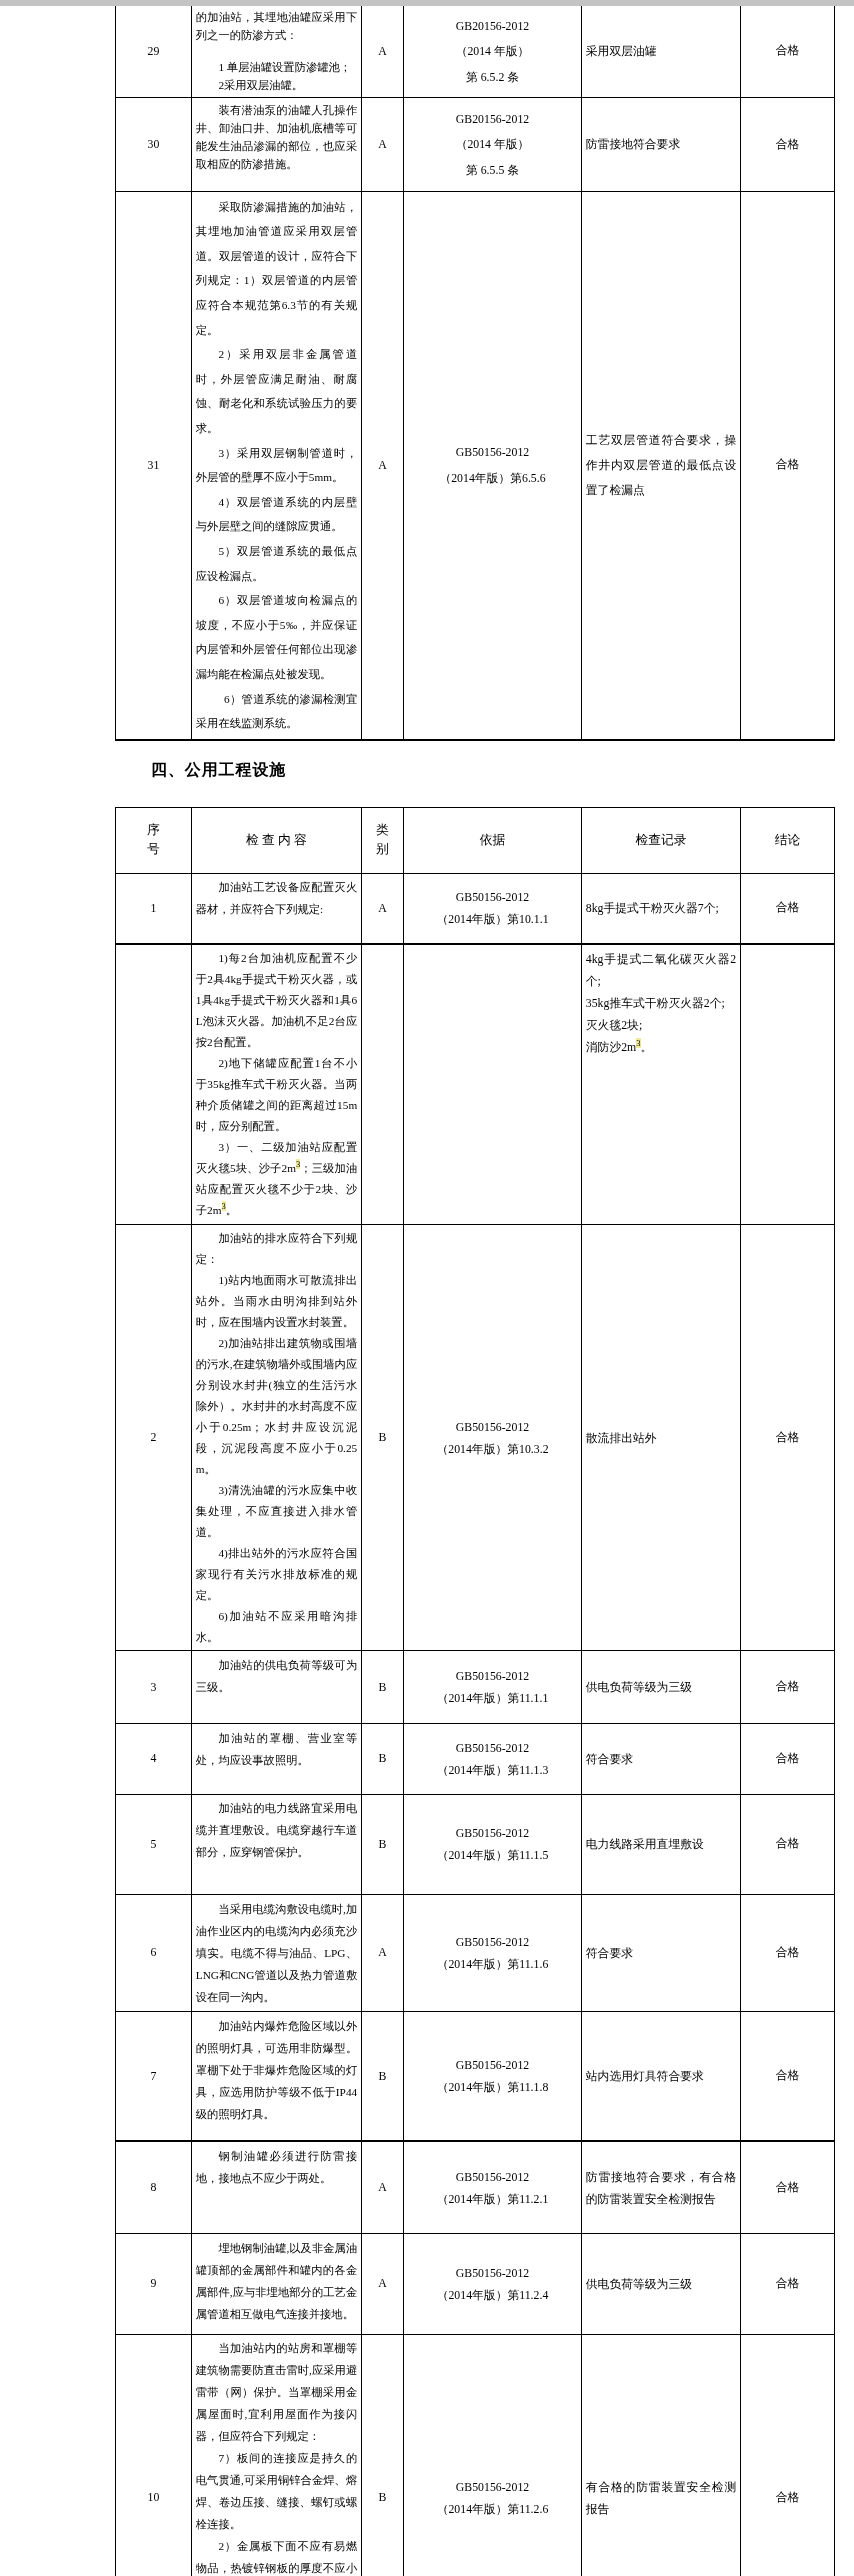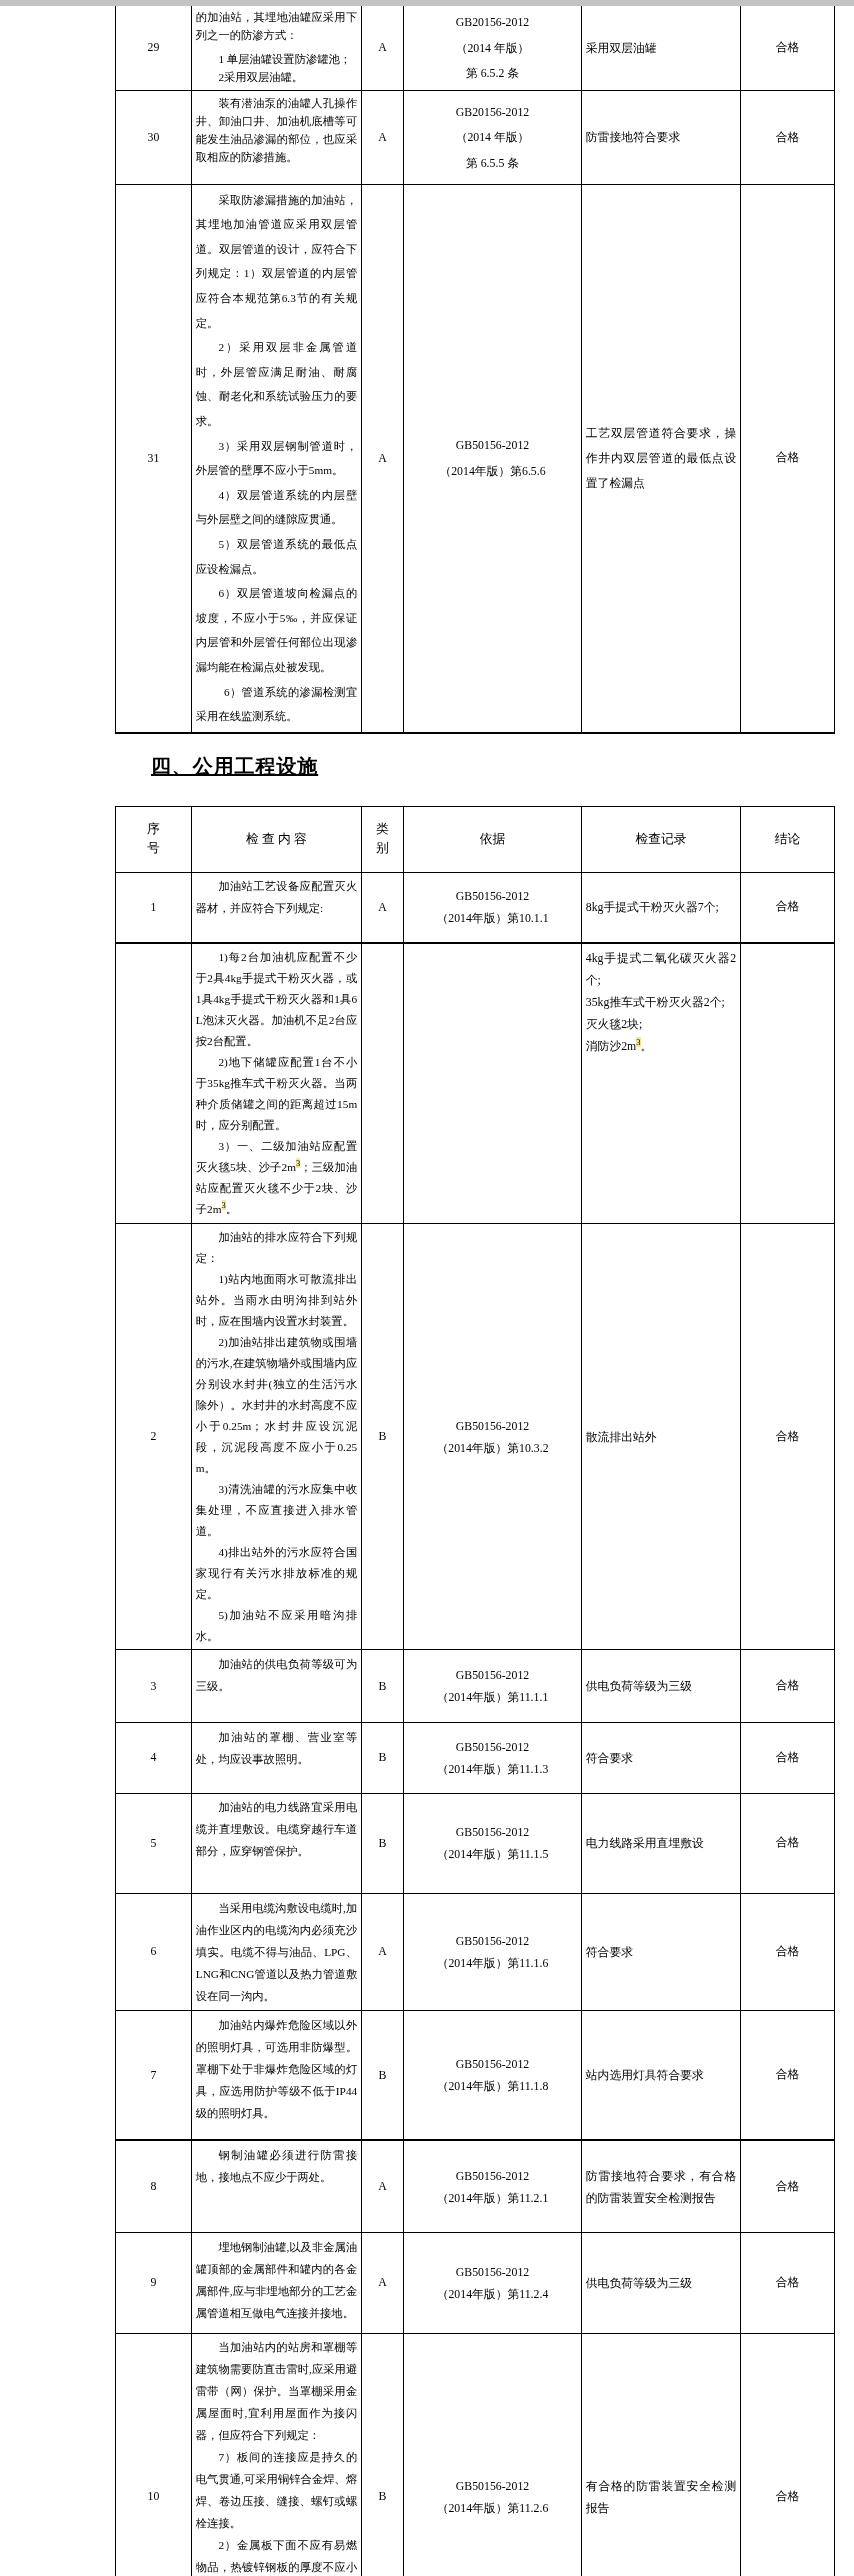--- a/index.html
+++ b/index.html
@@ -14,34 +14,34 @@
   .t1{border:1.9px solid #000;border-top:0;}
   .t1 tr:first-child td{border-top:0;}
   .t1{border-bottom:2.8px solid #000;}
   .t2{border:1.9px solid #000;}
   tr.pgbrk td{border-bottom:2.8px solid #000;}
   p{margin:0;}
   
   td.content{vertical-align:top;text-align:justify;text-justify:inter-character;}
   td.content p{font-size:11.3px;line-height:var(--lh,22px);font-family:Liberation Serif, serif;}
   .t1 td.content p{line-height:var(--lh,18px);}
-  p.gap{margin-top:6px;}
+  p.gap{margin-top:14px;}
   
   td.basis{text-align:center;}
   td.basis p{line-height:22px;}
   .t1 td.basis p{line-height:24.6px;margin:0.9px 0;}
   td.record{text-align:left;}
   td.record p{line-height:22px;text-align:justify;text-justify:inter-character;}
   .t1 td.record p{line-height:24.6px;}
   td.rtop{vertical-align:top;}
   td.no,td.cat,td.result{text-align:center;}
   sup.shl{font-size:8.5px;background:#f1ea9b;line-height:0;}
   .section-title{
-    margin:19px 0 26.5px 151px;font-size:20px;font-weight:bold;
-    font-family:"Liberation Sans","DejaVu Sans",sans-serif;letter-spacing:0.9px;text-decoration:underline;
+    margin:19px 0 26.5px 151px;font-size:16px;font-weight:bold;
+    font-family:"Liberation Sans","DejaVu Sans",sans-serif;letter-spacing:0.9px;
   }
 </style>
 </head>
 <body>
 
 <div class="page">
   <div class="topstrip"></div>
 
   <table class="t1">
     <colgroup>
@@ -168,21 +168,21 @@
           <td class="result"></td>
         </tr>
         <tr>
           <td class="no" style="height: 338px;">2</td>
           <td class="content" style="--lh: 21px;">
             <p style="text-indent:2em">加油站的排水应符合下列规定：</p>
             <p style="text-indent:2em">1)站内地面雨水可散流排出站外。当雨水由明沟排到站外时，应在围墙内设置水封装置。</p>
             <p style="text-indent:2em">2)加油站排出建筑物或围墙的污水,在建筑物墙外或围墙内应分别设水封井(独立的生活污水除外）。水封井的水封高度不应小于0.25m；水封井应设沉泥段，沉泥段高度不应小于0.25m。</p>
             <p style="text-indent:2em">3)清洗油罐的污水应集中收集处理，不应直接进入排水管道。</p>
             <p style="text-indent:2em">4)排出站外的污水应符合国家现行有关污水排放标准的规定。</p>
-            <p style="text-indent:2em">5)加油站不应采用暗沟排水。</p>
+            <p style="text-indent:2em">6)加油站不应采用暗沟排水。</p>
           </td>
           <td class="cat">B</td>
           <td class="basis">
             <p>GB50156-2012</p>
             <p>（2014年版）第10.3.2</p>
           </td>
           <td class="record">
             <p>散流排出站外</p>
           </td>
           <td class="result">合格</td>

